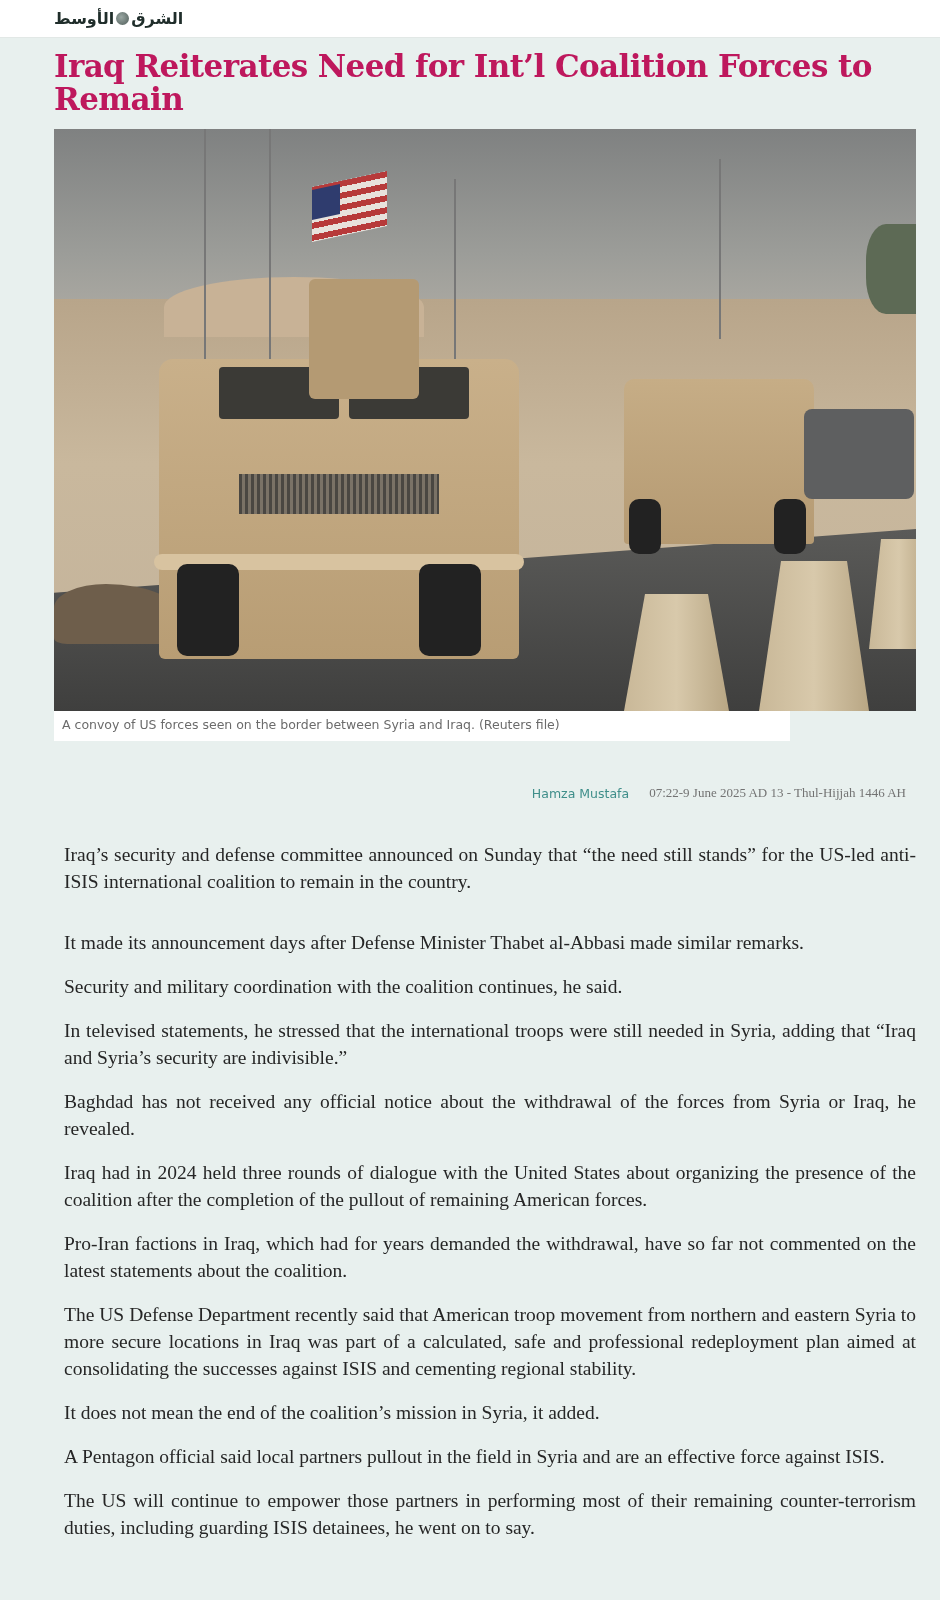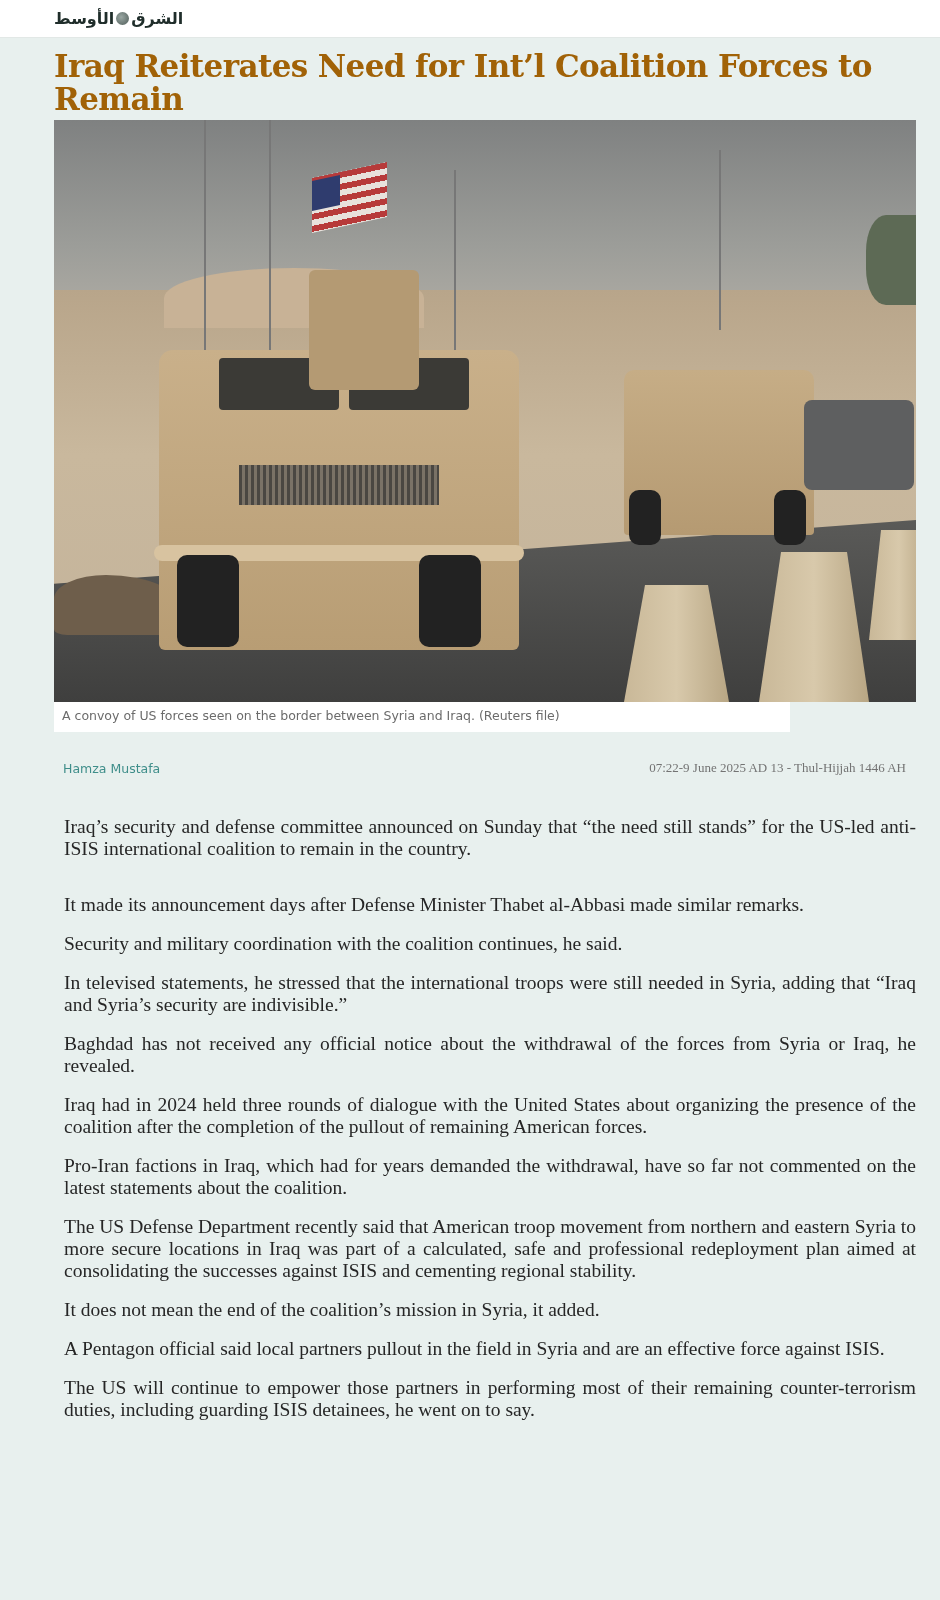--- a/index.html
+++ b/index.html
@@ -4,32 +4,32 @@
   <style>
     * { box-sizing: border-box; margin: 0; padding: 0; }
     html, body { width: 940px; height: 1600px; overflow: hidden; }
     body { background: #e8f0ee; font-family: "Liberation Serif", serif; color: #222; }
 
     .topbar { height: 38px; background: #ffffff; display: flex; align-items: center; padding-left: 54px; border-bottom: 1px solid #e2e8e6; }
     .logo { display: flex; align-items: center; gap: 2px; direction: rtl; font-family: "DejaVu Sans", sans-serif; font-weight: bold; font-size: 16px; color: #1f2d2a; letter-spacing: -0.5px; }
     .logo-globe { width: 13px; height: 13px; border-radius: 50%; background: radial-gradient(circle at 40% 40%, #9aa7a3, #4e5c58); display: inline-block; }
 
     .content { padding: 0 0 0 54px; }
-    .title { font-family: "DejaVu Serif", serif; font-weight: bold; font-size: 31px; line-height: 33px; color: #a16207; padding-top: 12px; width: 830px; letter-spacing: -0.6px; }
+    .title { font-family: "DejaVu Serif", serif; font-weight: bold; font-size: 31px; line-height: 33px; color: #be185d; padding-top: 12px; width: 830px; letter-spacing: -0.6px; }
 
-    .figure { margin-top: 4px; width: 736px; background: #ffffff; }
+    .figure { margin-top: 13px; width: 736px; background: #ffffff; }
     .photo { position: relative; width: 862px; height: 582px; overflow: hidden; background: #8f8f8d; }
     .caption { font-family: "DejaVu Sans", sans-serif; font-size: 12.5px; color: #6b6b6b; padding: 6px 8px 7px 8px; height: 30px; }
 
-    .meta { display: flex; justify-content: space-between; align-items: center; width: 862px; margin-top: 28px; padding: 0 10px 0 9px; }
+    .meta { display: flex; justify-content: flex-end; align-items: center; width: 862px; margin-top: 44px; padding: 0 10px 0 9px; gap: 20px; }
     .author { font-family: "DejaVu Sans", sans-serif; font-size: 12.5px; color: #3f8e8a; }
     .date { font-family: "Liberation Serif", serif; font-size: 13px; color: #737373; }
 
     .body { width: 862px; padding-left: 10px; margin-top: 40px; }
-    .body p { font-family: "Liberation Serif", serif; font-size: 19.5px; line-height: 22px; color: #262626; text-align: justify; margin-bottom: 17px; }
+    .body p { font-family: "Liberation Serif", serif; font-size: 19.5px; line-height: 27px; color: #262626; text-align: justify; margin-bottom: 17px; }
     .body p.lead { margin-bottom: 34px; }
 
     
     .sky { position: absolute; left: 0; top: 0; width: 100%; height: 180px; background: linear-gradient(#7f8181, #9c9d99 70%, #aaa8a1); }
     .ground { position: absolute; left: 0; top: 170px; width: 100%; height: 412px; background: linear-gradient(#b8a58a, #c9b89d 40%, #c3b39b); }
     .road { position: absolute; left: 0; top: 400px; width: 100%; height: 182px; background: linear-gradient(#5a5a58, #3f3f3e); clip-path: polygon(0 35%, 100% 0, 100% 100%, 0 100%); }
     .dirt { position: absolute; left: 0; top: 455px; width: 130px; height: 60px; background: #6e5e4b; border-radius: 40% 60% 10% 10%; }
     .mound { position: absolute; left: 110px; top: 148px; width: 260px; height: 60px; background: #c8b296; border-radius: 50% 50% 0 0; }
     .truck1 { position: absolute; left: 105px; top: 230px; width: 360px; height: 300px; background: linear-gradient(#c9b08a, #b89d74); border-radius: 14px 14px 6px 6px; }
     .truck1 .win { position: absolute; top: 8px; width: 120px; height: 52px; background: #3b3a36; border-radius: 4px; }

